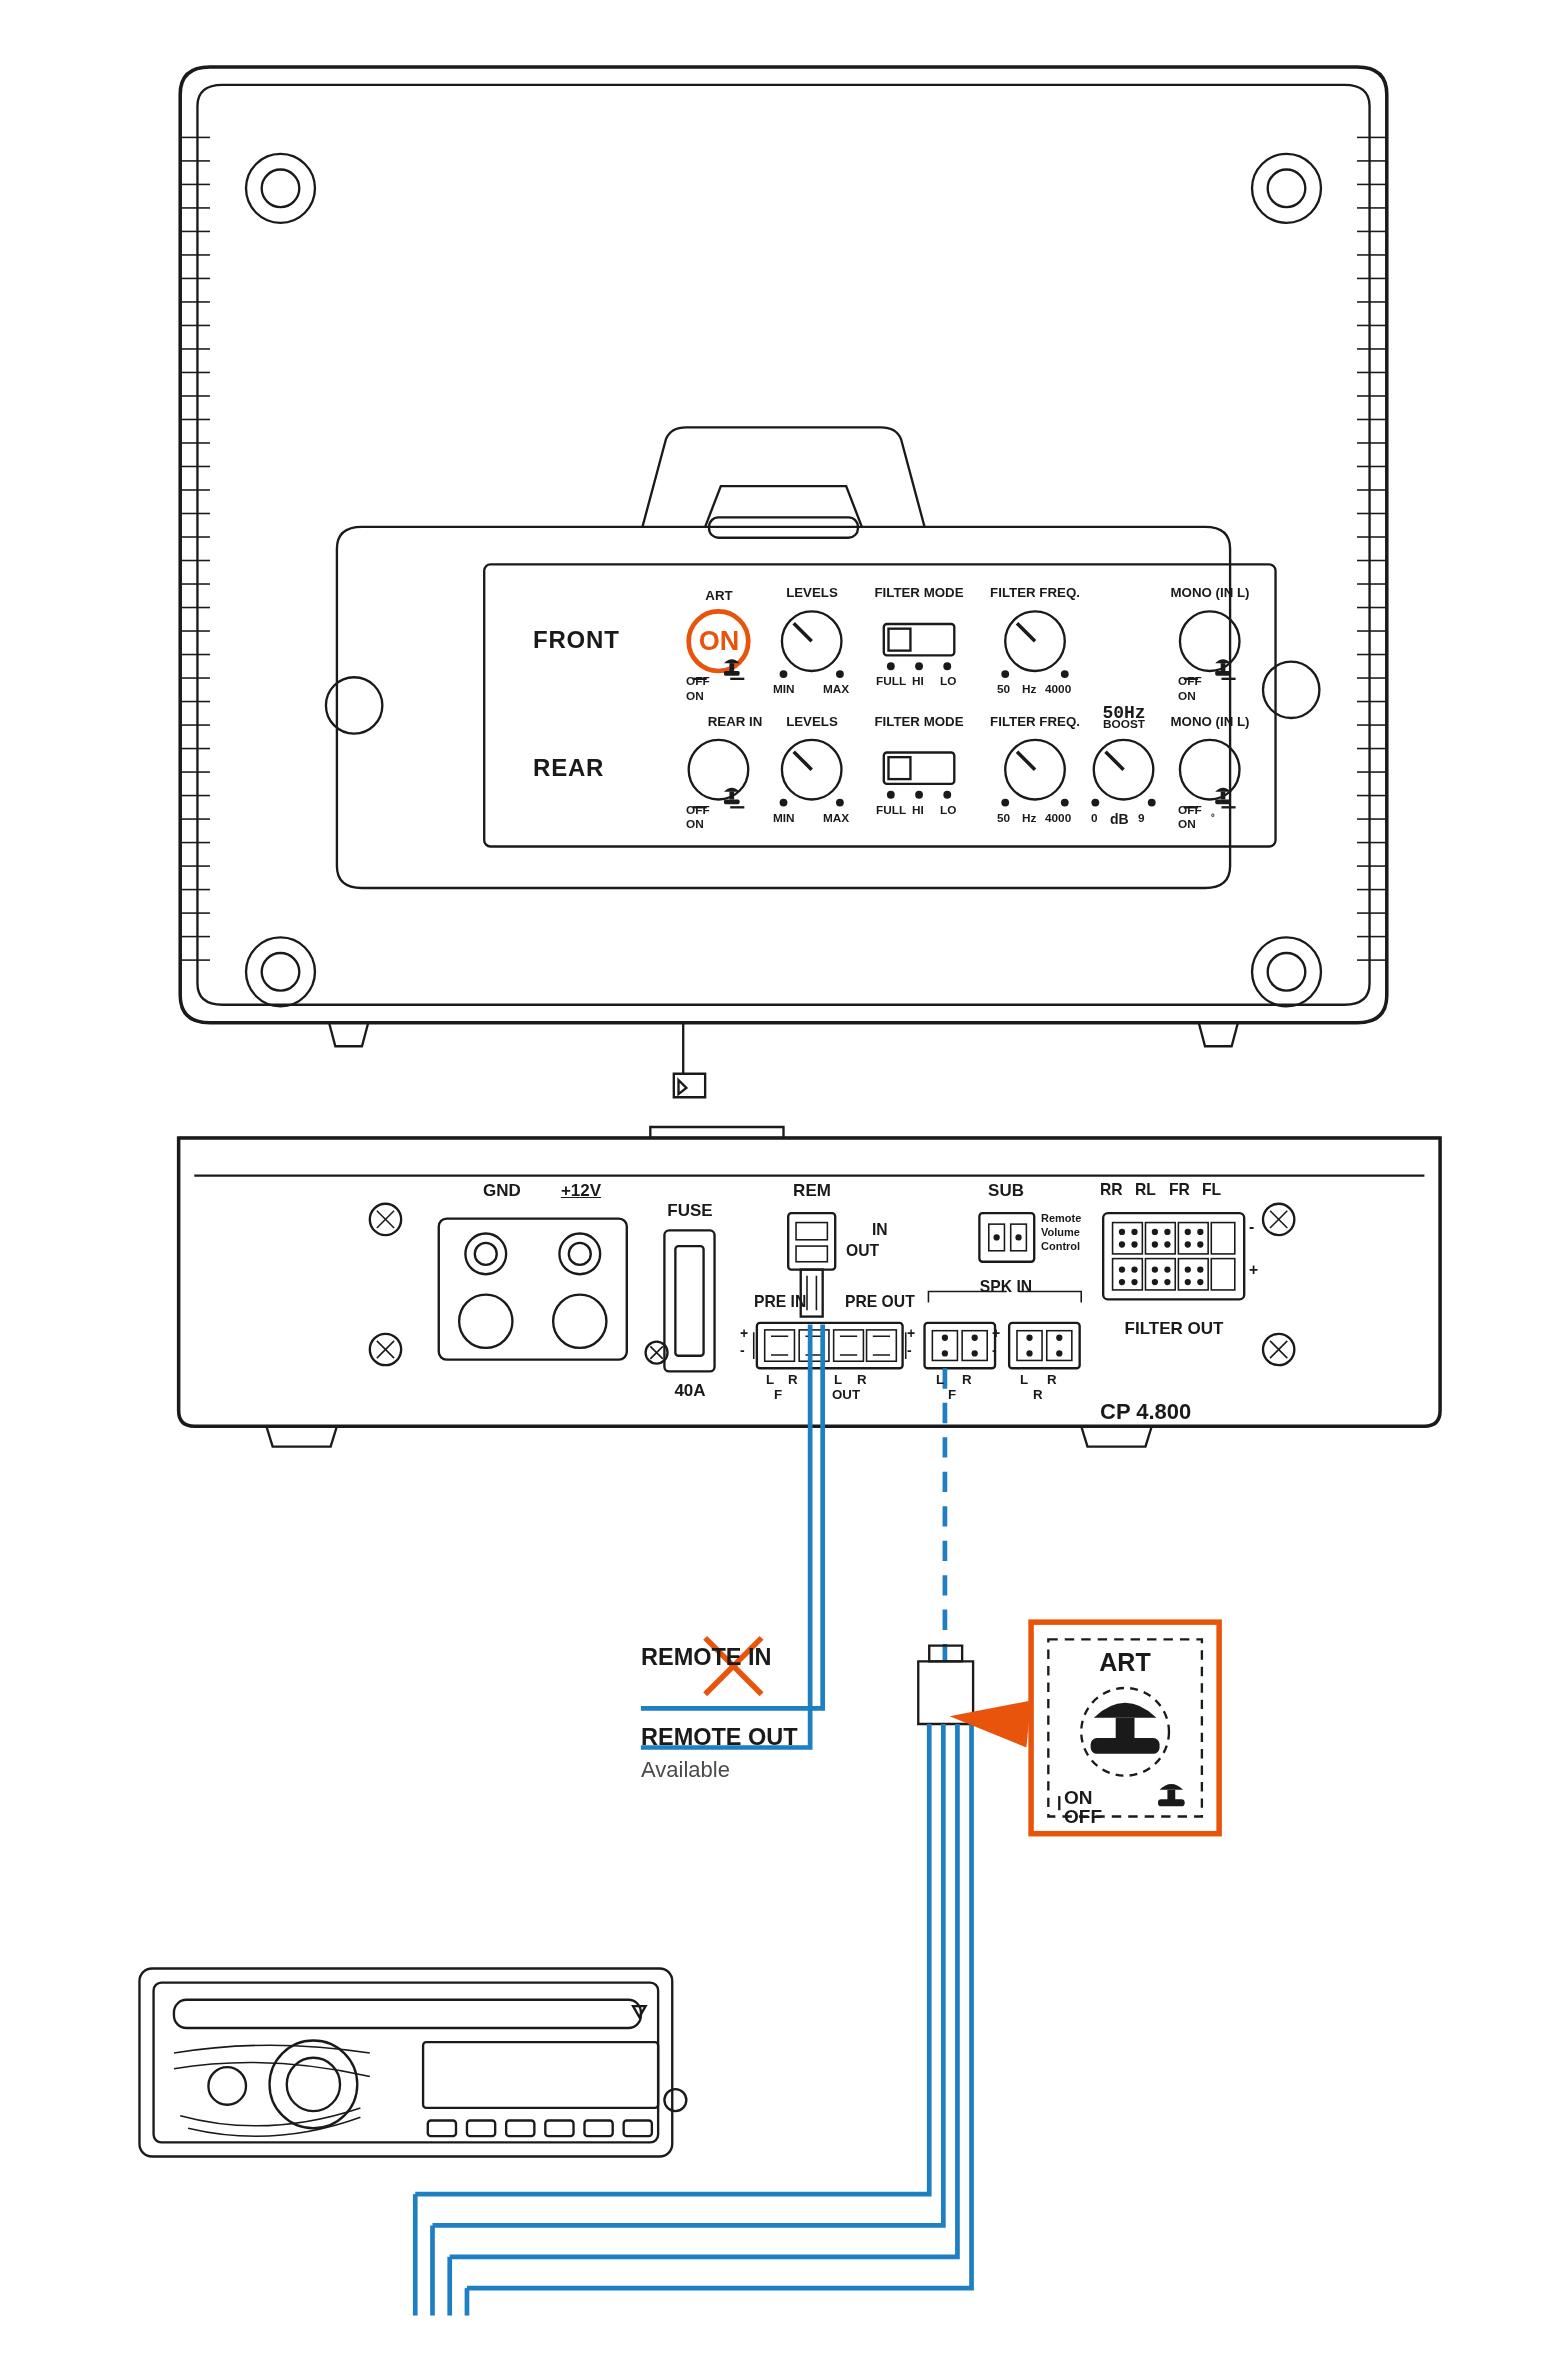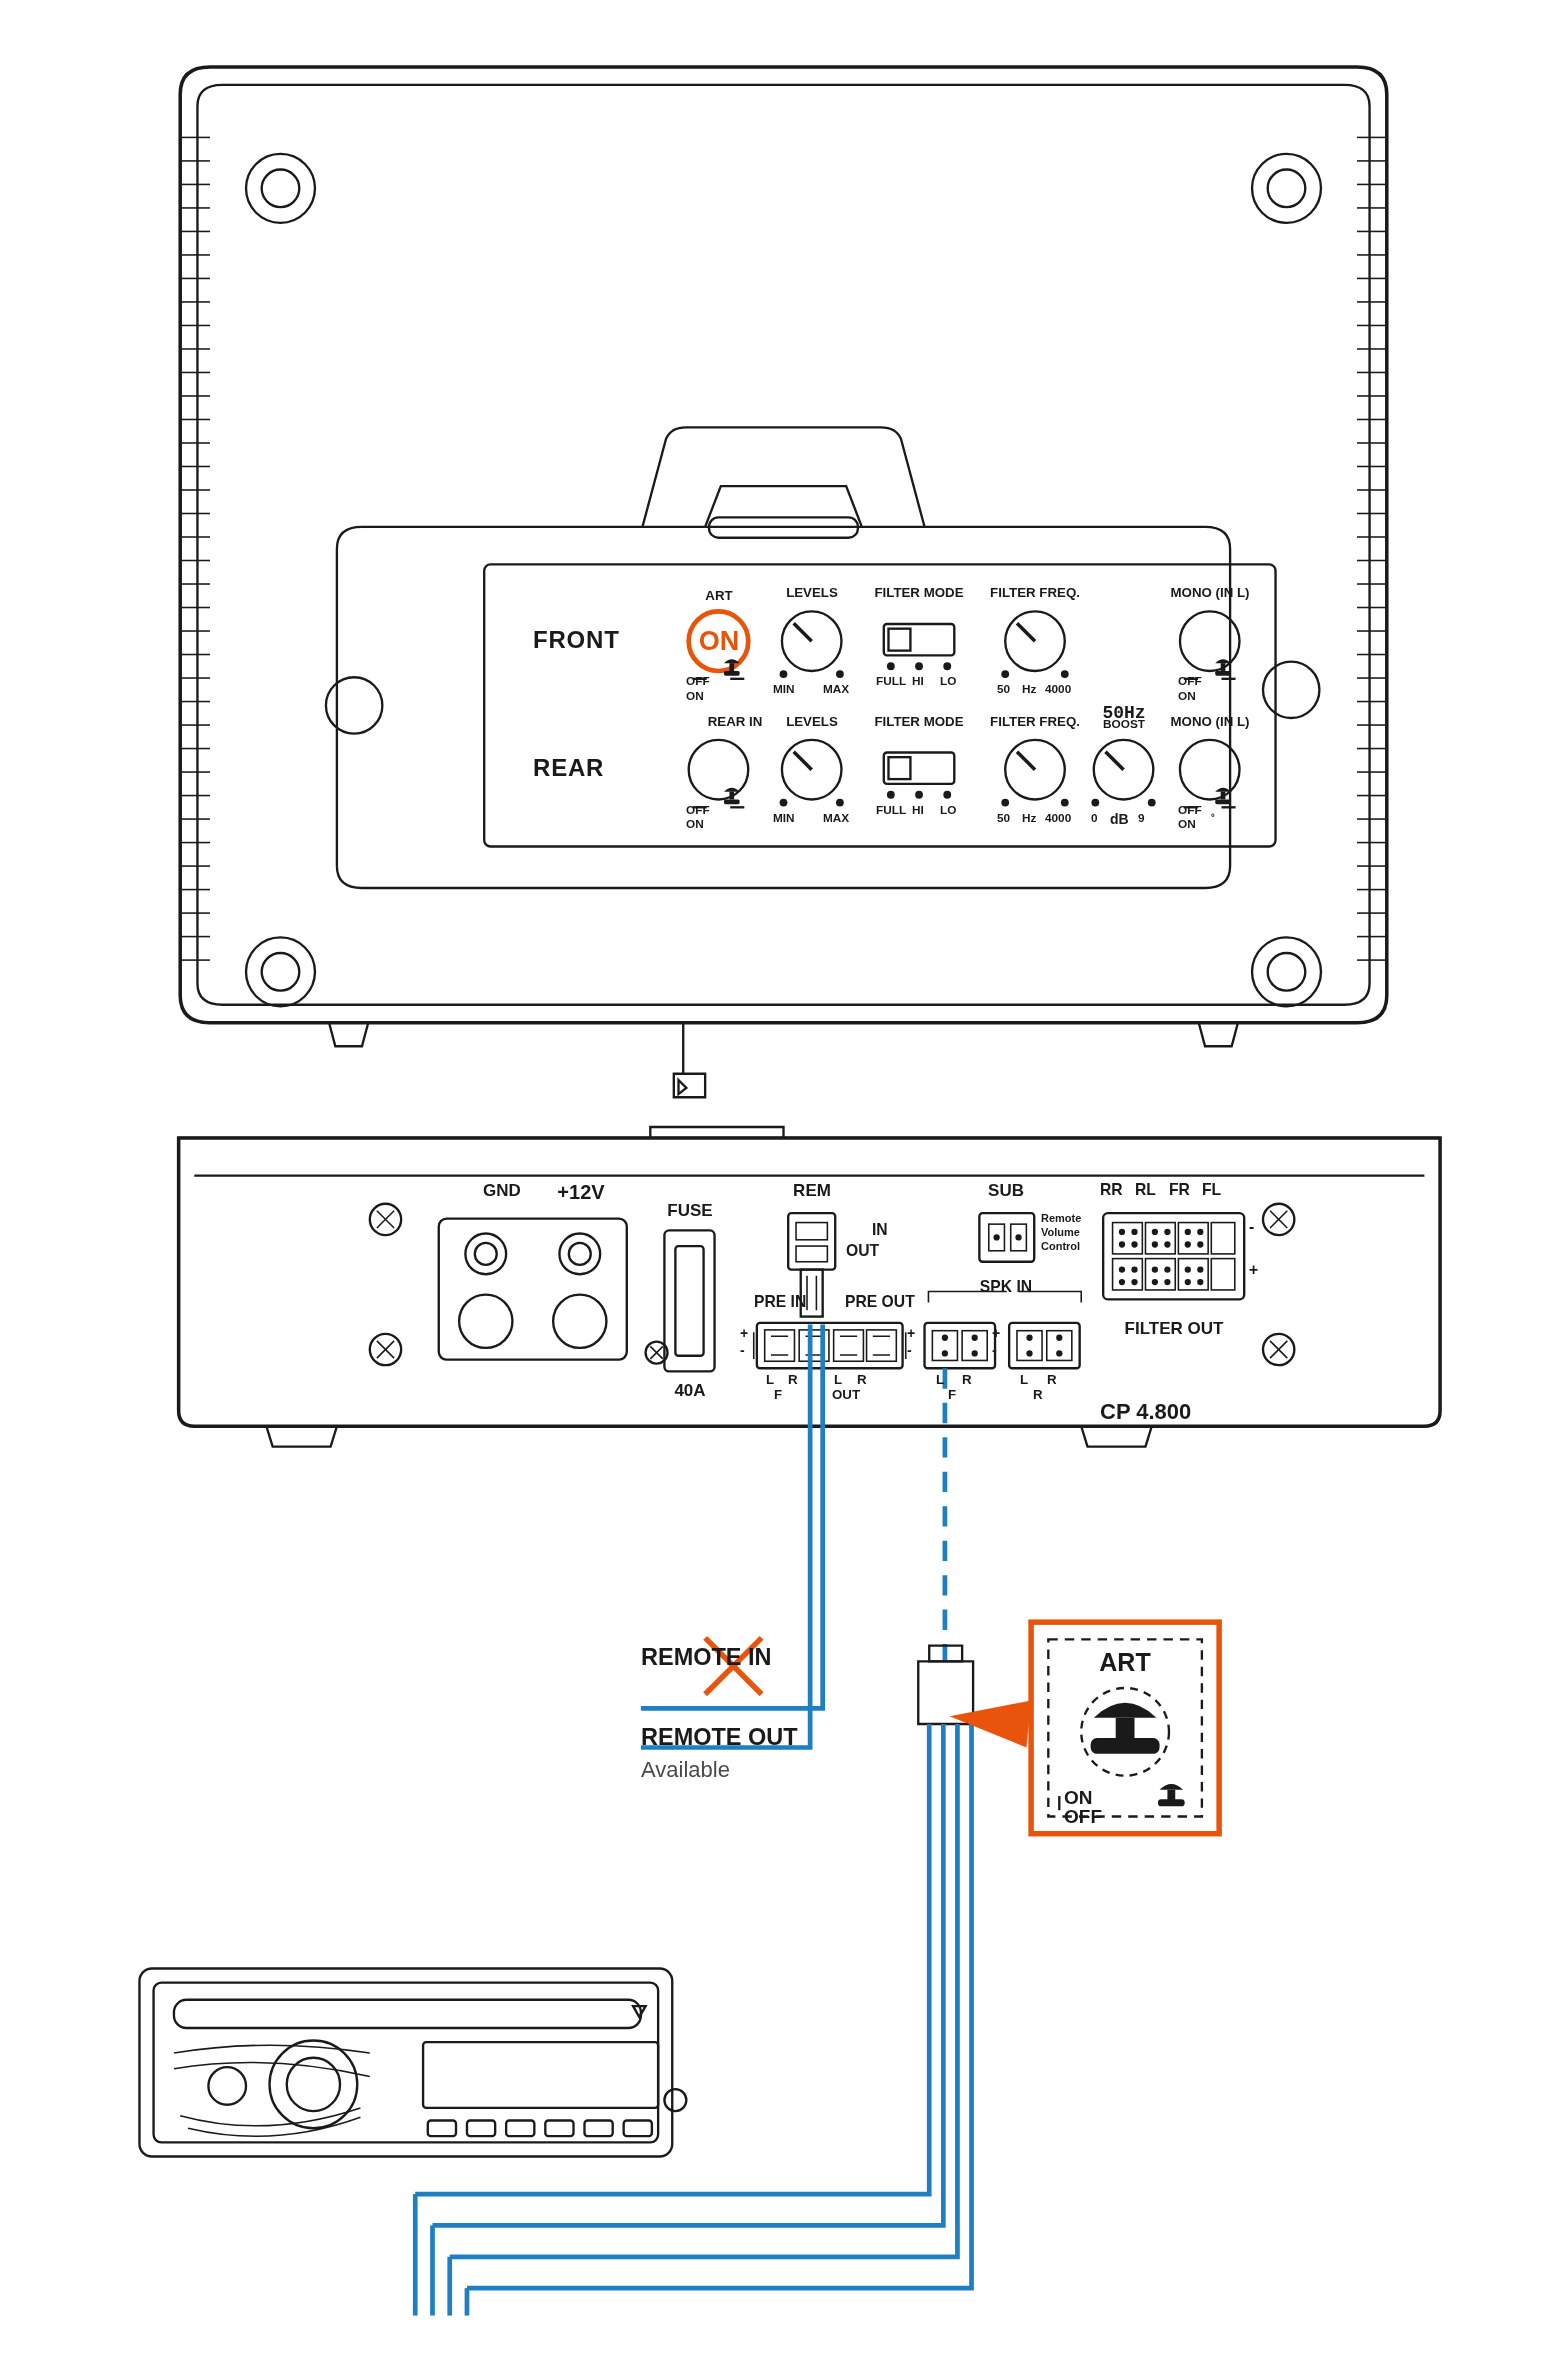--- a/index.html
+++ b/index.html
@@ -500,21 +500,21 @@
 <div class="lbl b c" style="left:1124px;top:718px;font-size:11.8px;">BOOST</div>
 <div class="lbl b" style="left:1091px;top:812px;font-size:11.8px;">0</div>
 <div class="lbl b" style="left:1110px;top:812px;font-size:14px;">dB</div>
 <div class="lbl b" style="left:1138px;top:812px;font-size:11.8px;">9</div>
 
 <div class="lbl b c" style="left:1210px;top:715px;font-size:13.3px;">MONO (IN L)</div>
 <div class="lbl b" style="left:1178px;top:804px;font-size:11.8px;">OFF</div>
 <div class="lbl b" style="left:1178px;top:818px;font-size:11.8px;">ON</div>
 
 <div class="lbl b c" style="left:486px;top:1182px;font-size:17px;margin-left:16px;">GND</div>
-<div class="lbl b c" style="left:581px;top:1182px;font-size:20px;">+12V</div>
+<div class="lbl b c" style="left:581px;top:1182px;font-size:17px;text-decoration:underline;">+12V</div>
 <div class="lbl b c" style="left:690px;top:1202px;font-size:17px;">FUSE</div>
 <div class="lbl b c" style="left:690px;top:1382px;font-size:17px;">40A</div>
 
 <div class="lbl b c" style="left:812px;top:1182px;font-size:17px;">REM</div>
 <div class="lbl b" style="left:872px;top:1222px;font-size:15.7px;">IN</div>
 <div class="lbl b" style="left:846px;top:1243px;font-size:15.7px;">OUT</div>
 
 <div class="lbl b c" style="left:1006px;top:1182px;font-size:17px;">SUB</div>
 <div class="lbl b" style="left:1041px;top:1213px;font-size:11px;">Remote</div>
 <div class="lbl b" style="left:1041px;top:1227px;font-size:11px;">Volume</div>

